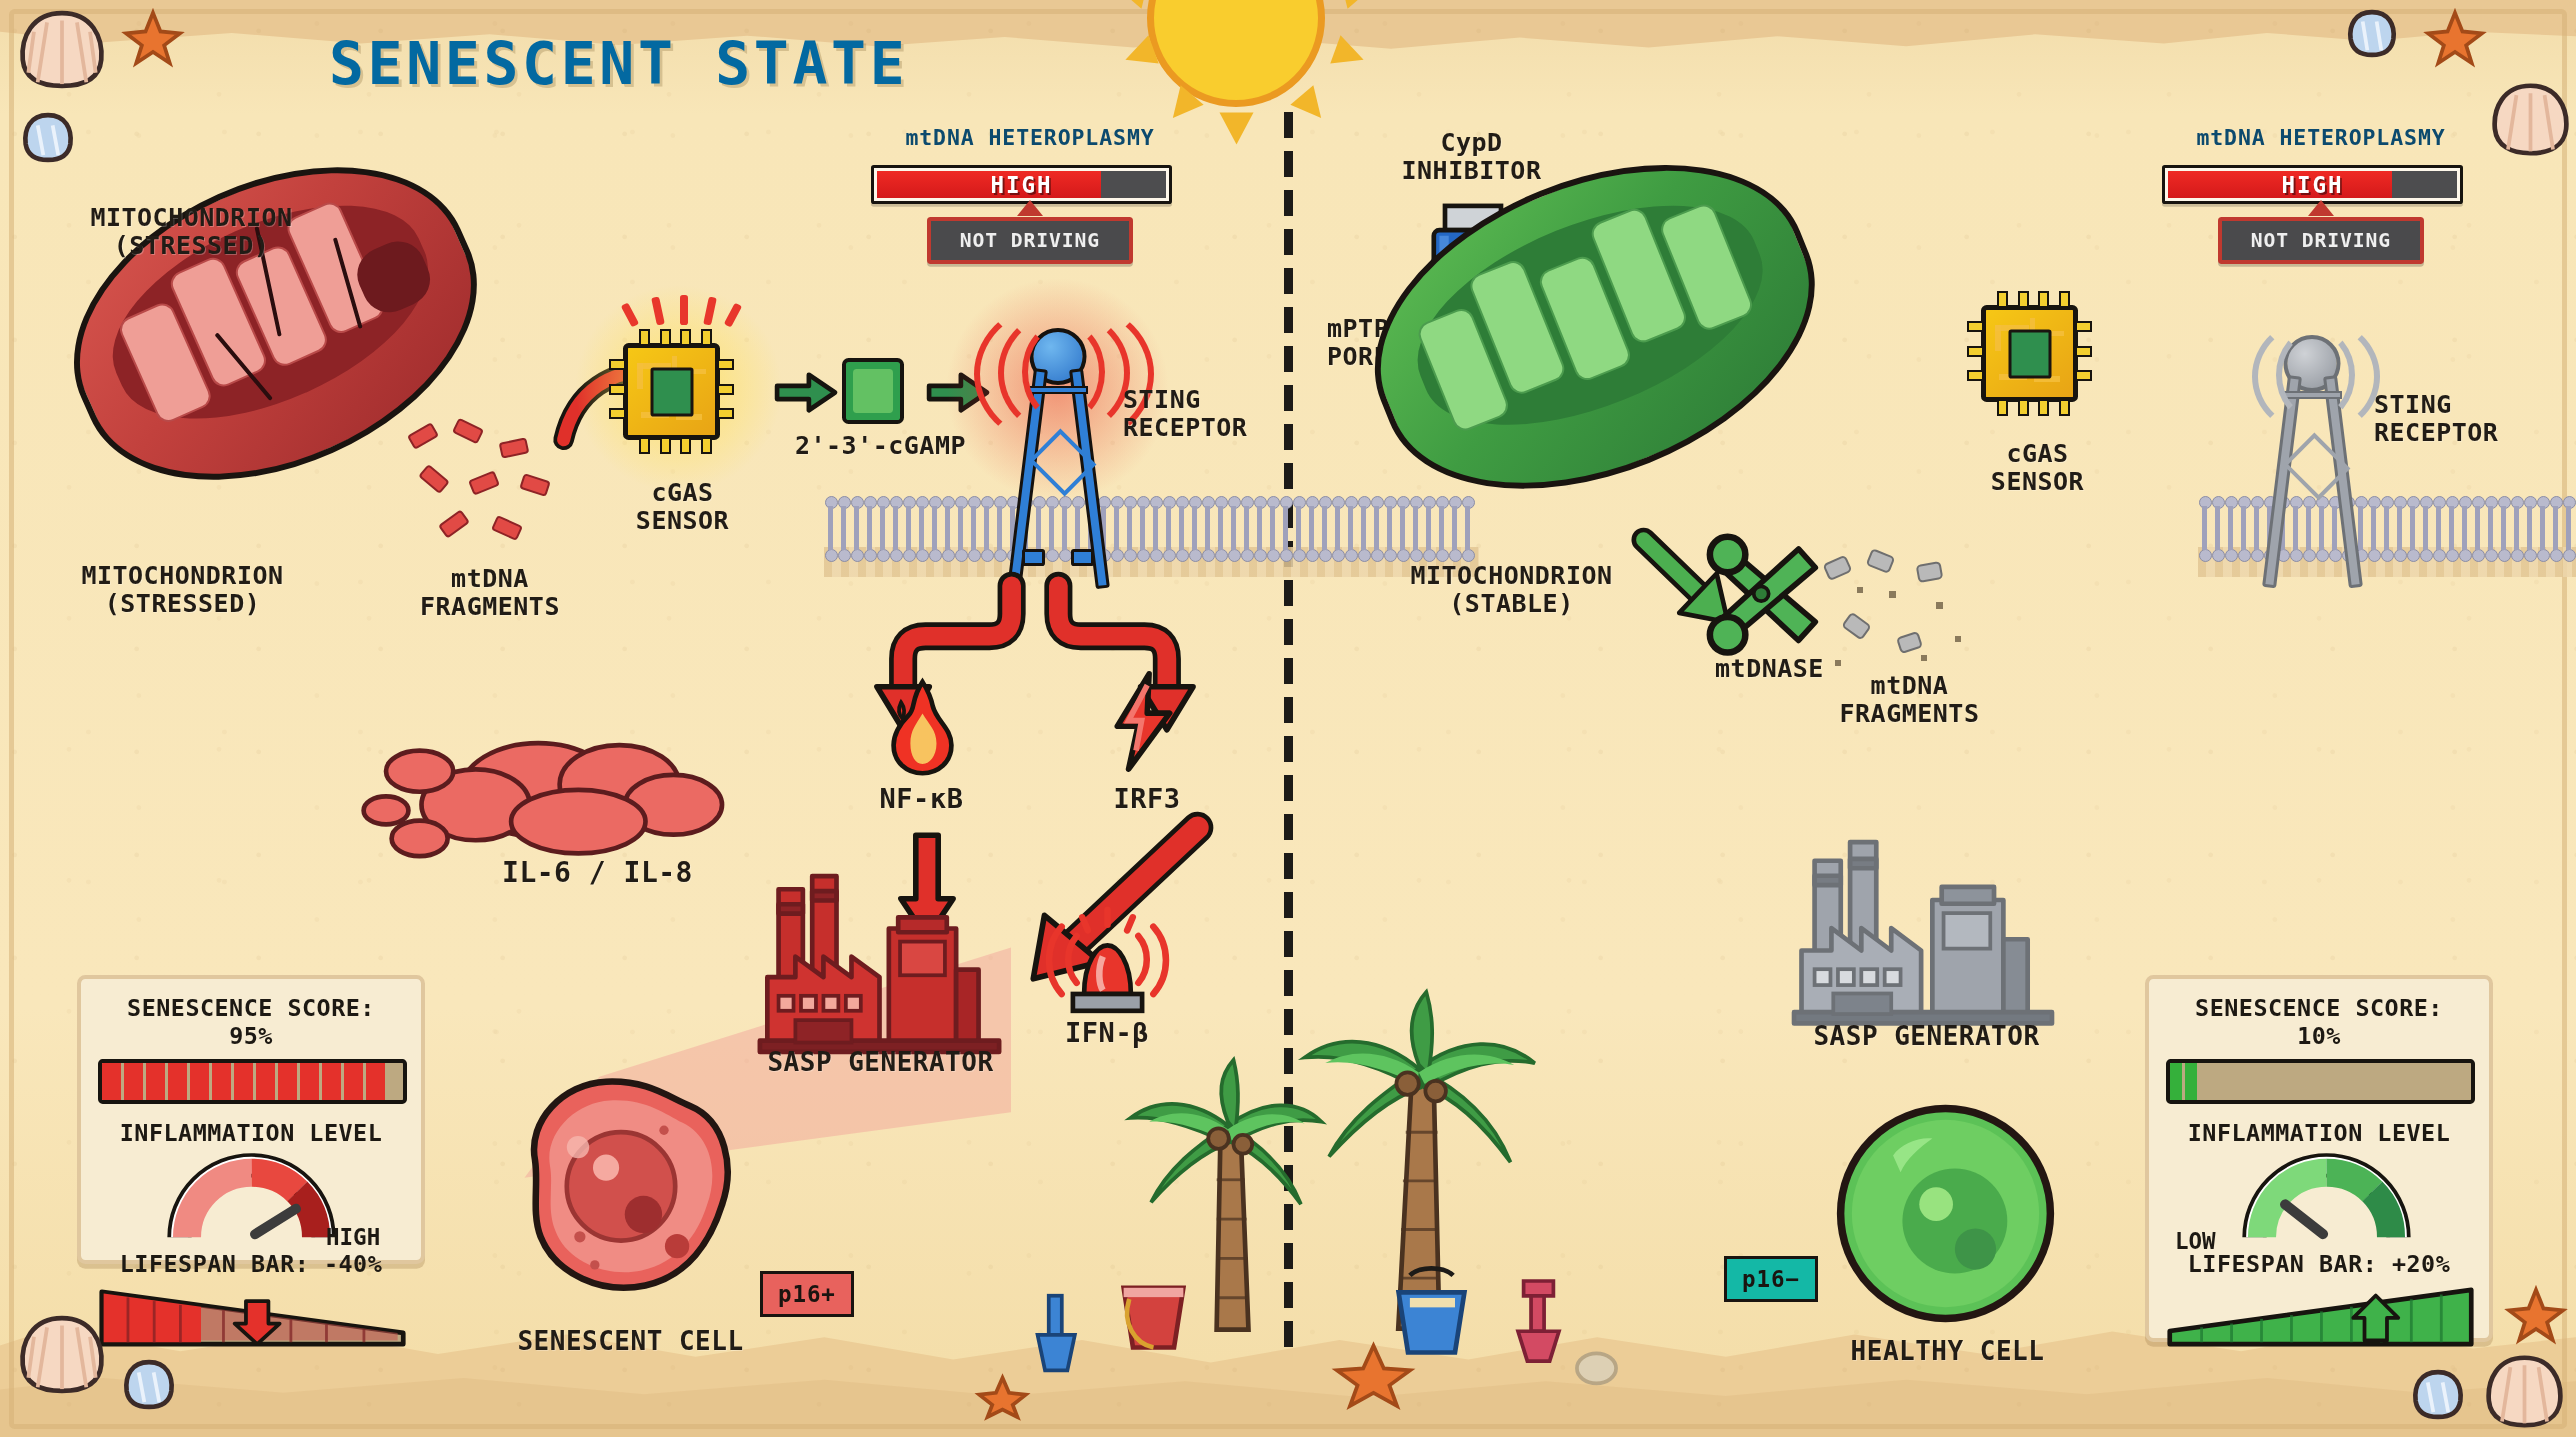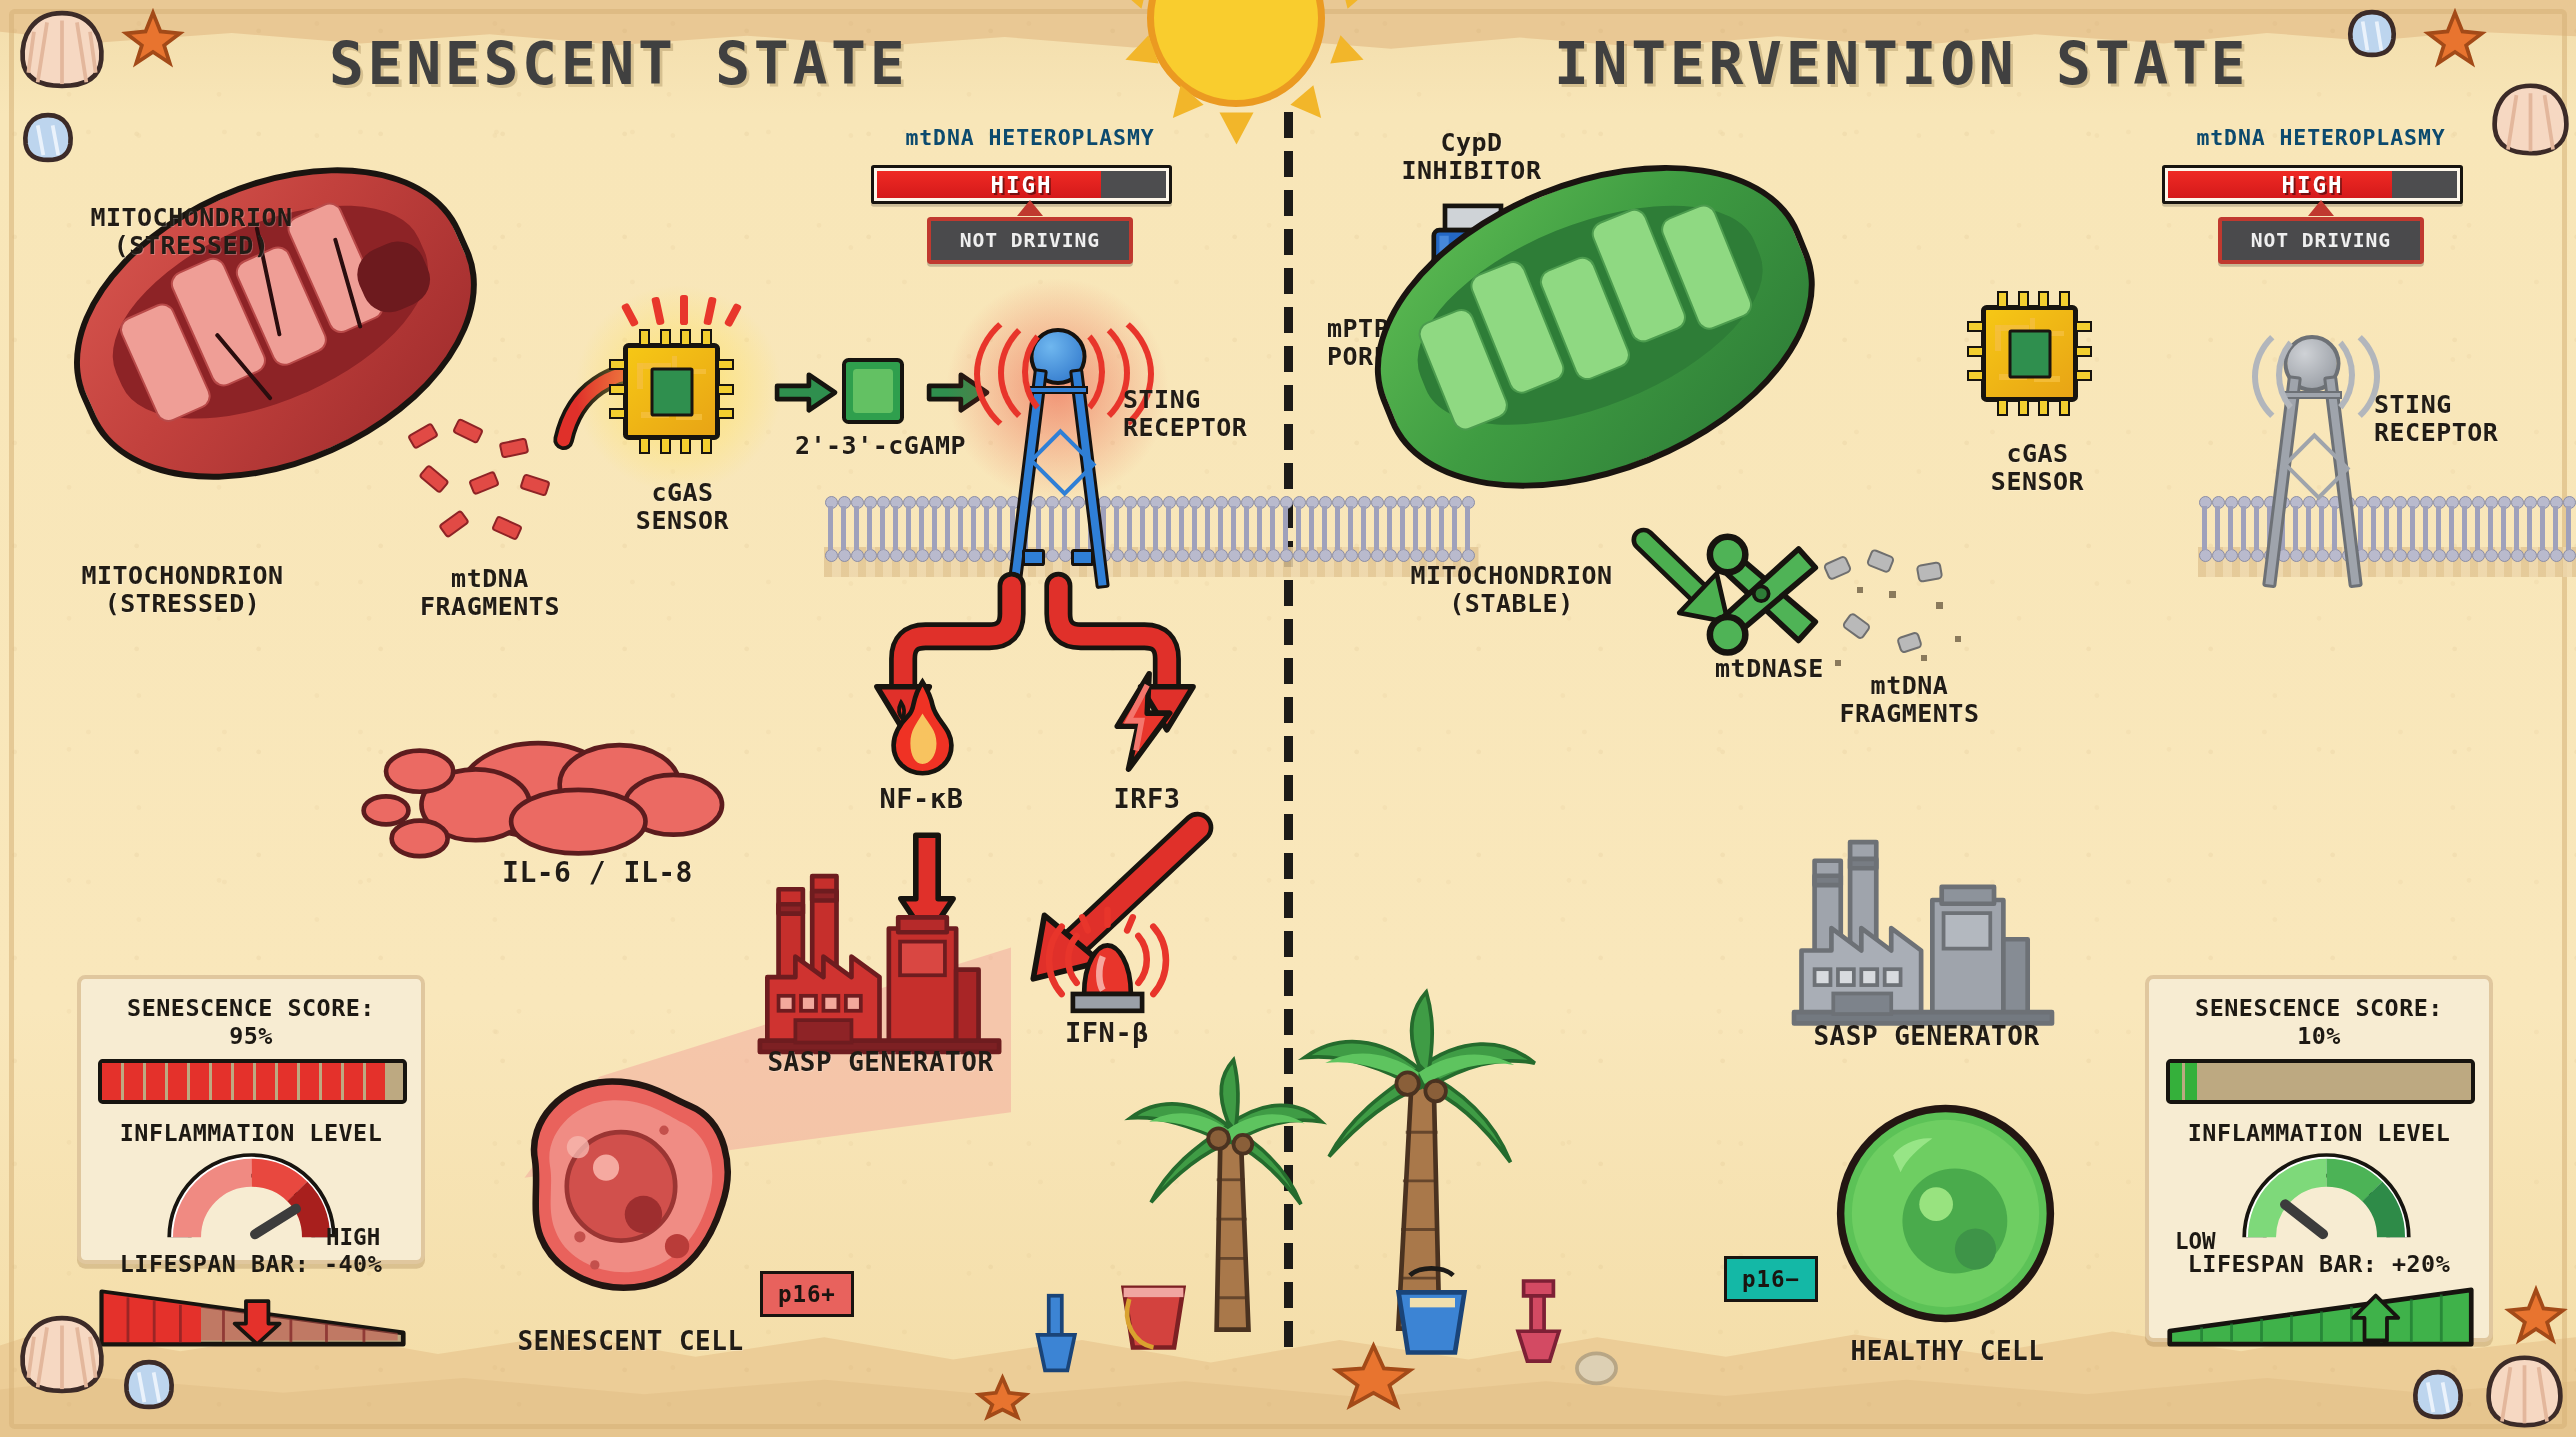--- a/index.html
+++ b/index.html
@@ -32,21 +32,21 @@
      border-radius:5.6px;pointer-events:none;}
 
   
   .divider{position:absolute;left:1284px;top:112px;width:9.4px;height:1264px;}
   .divider i{display:block;width:9.4px;height:26px;background:#1d1b18;margin-bottom:13px;}
 
   
   .lab{position:absolute;color:#211c16;font-weight:700;letter-spacing:0.5px;
        text-align:center;line-height:1.12;white-space:pre-line;
        text-shadow:0.9px 0.9px 0 rgba(255,255,255,.25);}
-  .title{position:absolute;font-size:58px;font-weight:700;color:#404040;
+  .title{position:absolute;font-size:58px;font-weight:700;color:#0369a1;
        letter-spacing:3.7px;font-family:"DejaVu Sans Mono",monospace;
        text-shadow:2.8px 2.8px 0 rgba(120,90,40,.25);}
 
   
   .het-wrap{position:absolute;text-align:center;}
   .het-title{font-size:21.5px;font-weight:700;color:#0c4a6e;letter-spacing:0.9px;margin-bottom:15px;}
   .het-bar{width:301px;height:39px;background:#fdf7ea;border:3.7px solid #17140f;
        border-radius:2.8px;box-sizing:border-box;padding:2.8px;position:relative;
        box-shadow:0 2.8px 0 rgba(0,0,0,.18);}
   .het-fill{height:100%;background:linear-gradient(180deg,#ef2a24,#d4191a);}
@@ -163,21 +163,20 @@
       <div style="position:absolute;left:18%;top:84%;width:0;height:0;border-left:15px solid transparent;border-right:15px solid transparent;border-top:30px solid #f2b62a;transform:rotate(40deg);"></div>
       <div style="position:absolute;left:78%;top:84%;width:0;height:0;border-left:15px solid transparent;border-right:15px solid transparent;border-top:30px solid #f2b62a;transform:rotate(-40deg);"></div>
       <div style="position:absolute;left:-2%;top:60%;width:0;height:0;border-left:15px solid transparent;border-right:15px solid transparent;border-top:30px solid #f2b62a;transform:rotate(70deg);"></div>
       <div style="position:absolute;left:96%;top:60%;width:0;height:0;border-left:15px solid transparent;border-right:15px solid transparent;border-top:30px solid #f2b62a;transform:rotate(-70deg);"></div>
       <div style="position:absolute;left:-6%;top:30%;width:0;height:0;border-left:15px solid transparent;border-right:15px solid transparent;border-top:30px solid #f2b62a;transform:rotate(104deg);"></div>
       <div style="position:absolute;left:100%;top:30%;width:0;height:0;border-left:15px solid transparent;border-right:15px solid transparent;border-top:30px solid #f2b62a;transform:rotate(-104deg);"></div>
     </div>
   </div>
 
   <div class="title" style="left:329px;top:30px;">SENESCENT STATE</div>
-  <div class="title" style="left:1554px;top:30px;">INTERVENTION STATE</div>
 
   <div class="divider">
     <i></i>
       <i></i>
       <i></i>
       <i></i>
       <i></i>
       <i></i>
       <i></i>
       <i></i>

